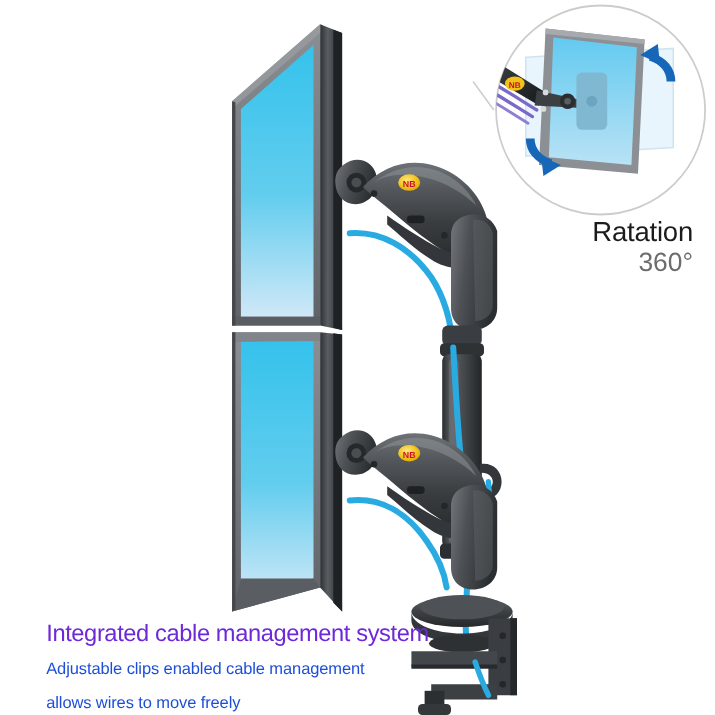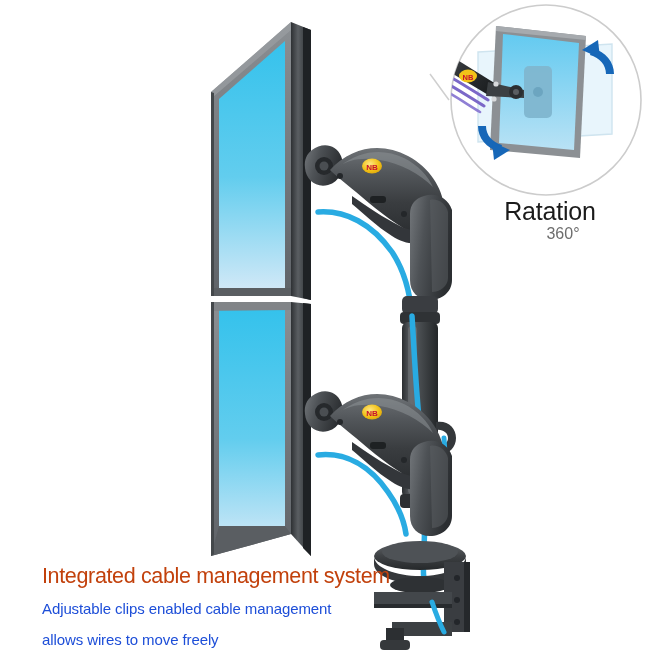--- a/index.html
+++ b/index.html
@@ -9,34 +9,34 @@
     font-family:"Liberation Sans", sans-serif;
     overflow:hidden;
     position:relative;
   }
   #stage{position:absolute;inset:0;width:650px;height:650px;}
   svg.layer{position:absolute;left:0;top:0;width:650px;height:650px;}
 
   
   #rotation-label{
     position:absolute;left:470px;top:198px;width:160px;
-    text-align:center;
+    text-align:right;
   }
   #rotation-label .title{
     font-size:25px;color:#1b1b1b;line-height:1.05;
     letter-spacing:-0.2px;white-space:nowrap;
   }
   #rotation-label .value{
-    font-size:16px;color:#6d6d6d;line-height:1.25;
+    font-size:24px;color:#6d6d6d;line-height:1.25;
     margin-left:26px;white-space:nowrap;
   }
 
   #caption{position:absolute;left:42px;top:563px;width:420px;}
   #caption .headline{
-    font-size:21.5px;color:#c2410c;line-height:1.3;
+    font-size:21.5px;color:#6d28d9;line-height:1.3;
     letter-spacing:-0.35px;white-space:nowrap;
   }
   #caption .sub{
     font-size:15px;color:#1d4ed8;line-height:1.72;
     letter-spacing:-0.1px;margin-top:5px;white-space:nowrap;
   }
 </style>
 </head>
 <body>
 

